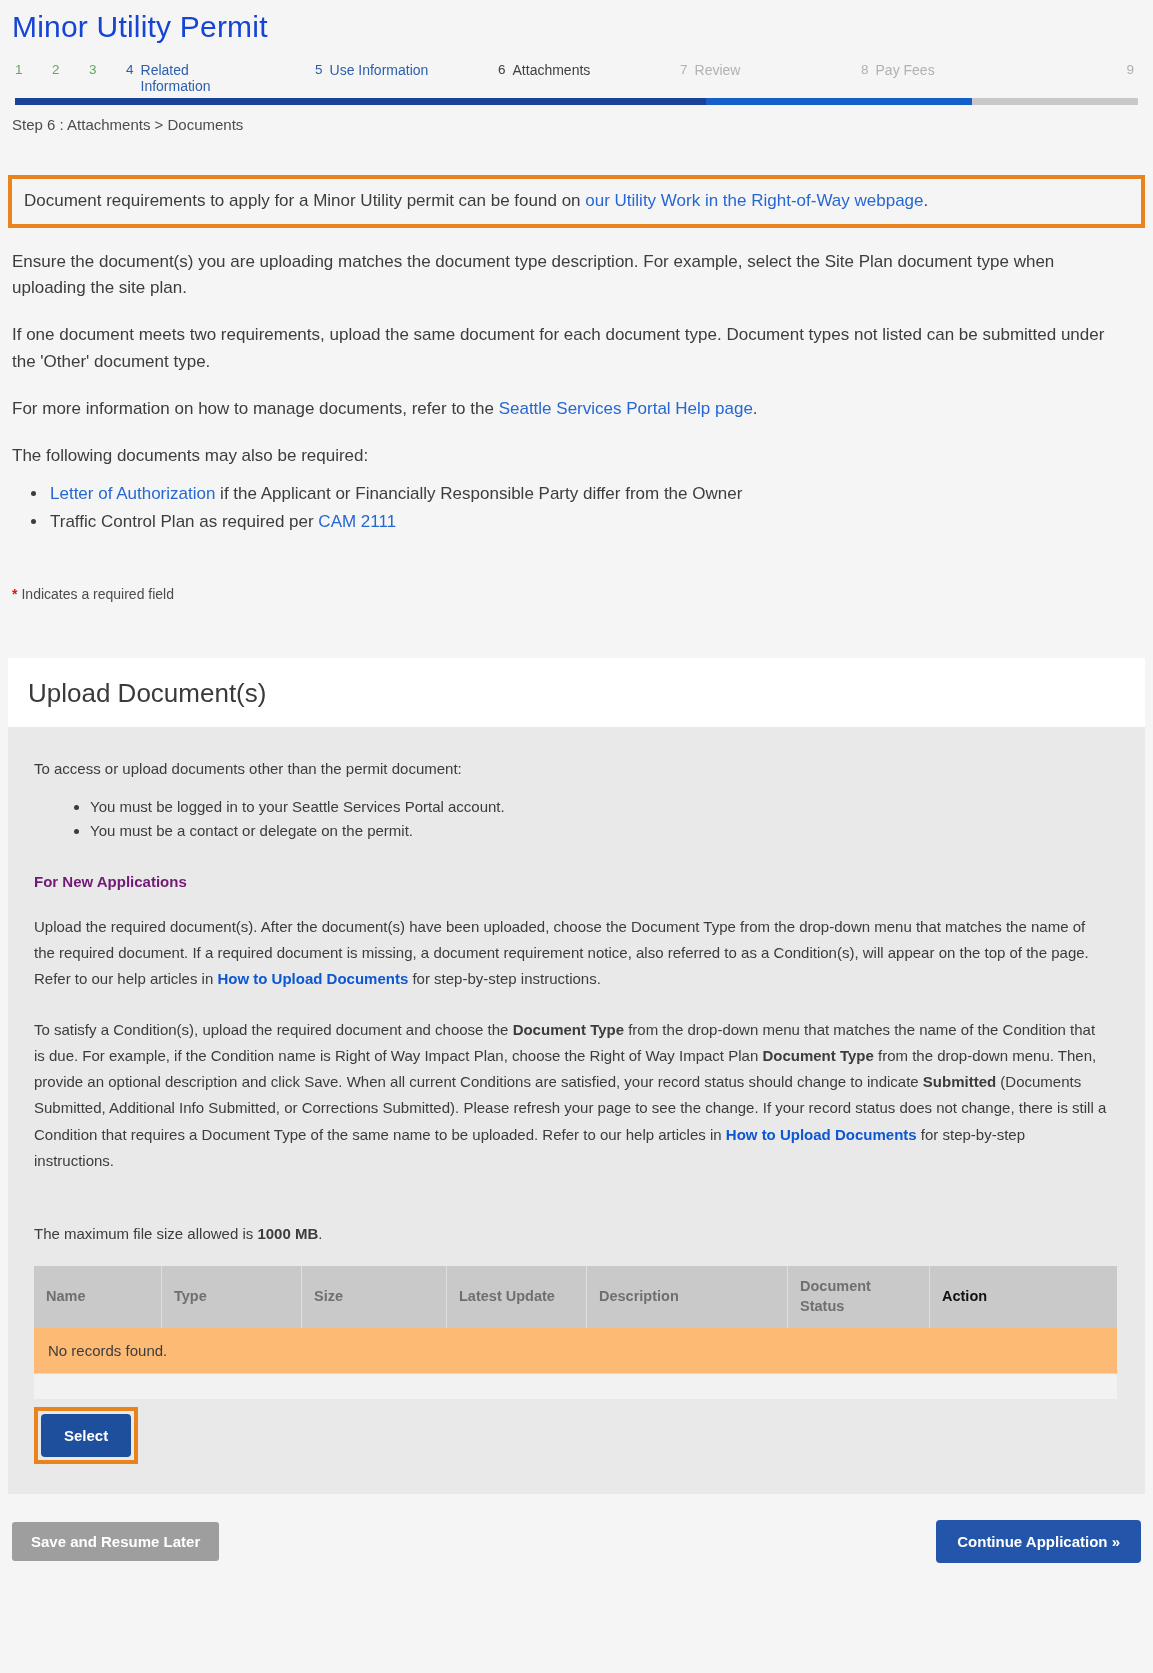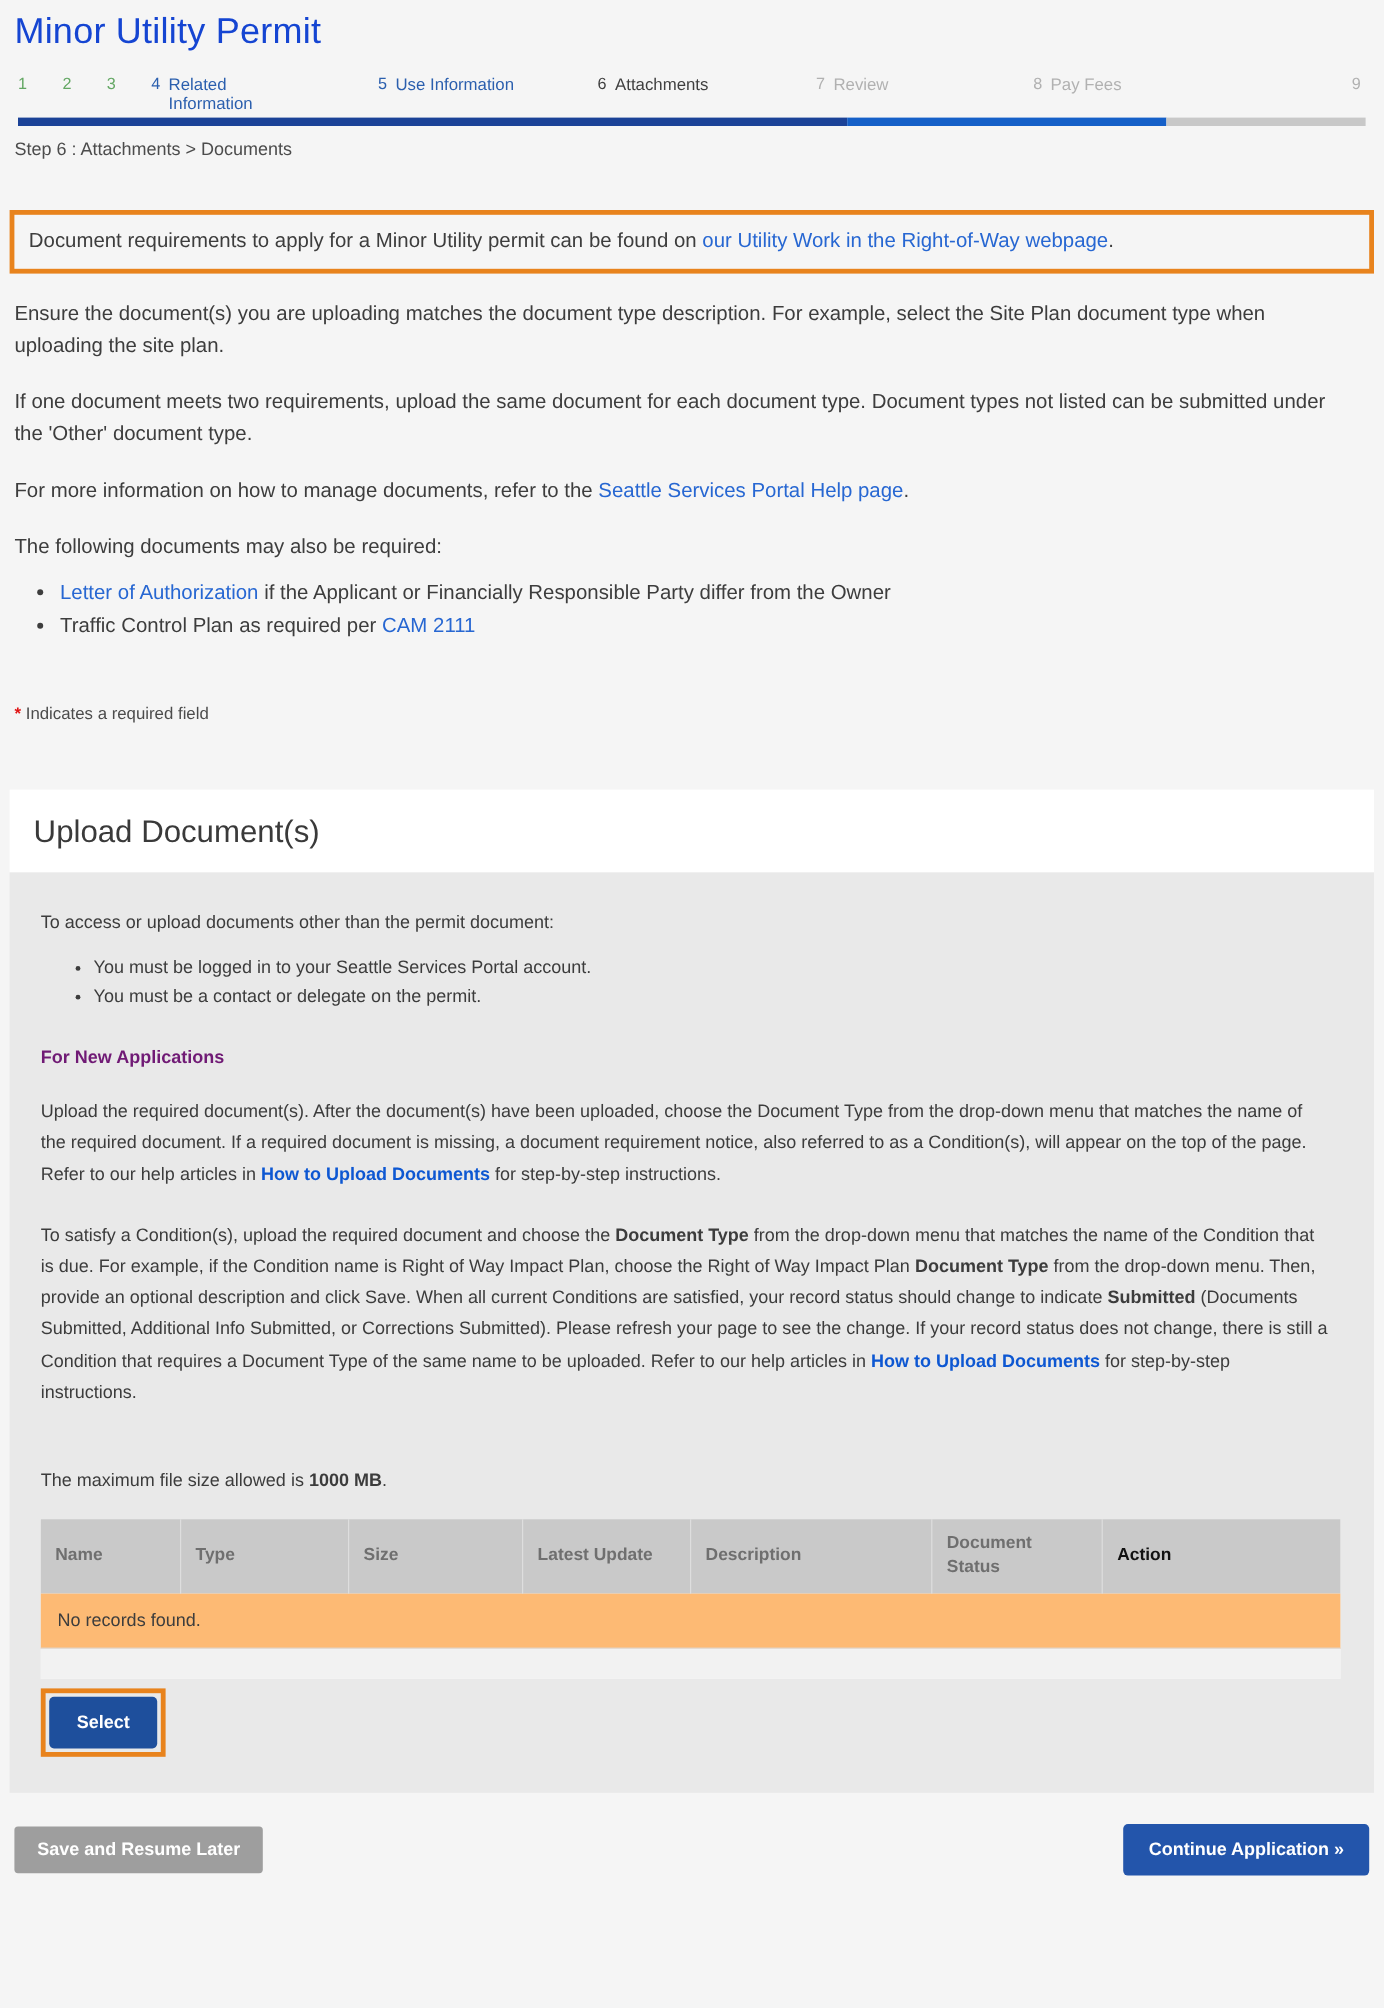--- a/index.html
+++ b/index.html
@@ -50,31 +50,31 @@
   .required-note{ margin:49px 0 0 12px; font-size:14px; color:var(--muted);}
   .required-note .star{color:var(--required_red); font-weight:bold; margin-right:4px;}
   
   .upload-section{margin:56px 8px 0 8px;}
   .section-header{ background:#ffffff; padding:20px 20px 18px 20px;}
   .section-header h2{font-size:26px; font-weight:400; color:#3a3a3a;}
   .panel{ background:var(--panel_bg); padding:30px 26px 30px 26px;}
   .panel p, .panel li{font-size:15px; line-height:1.6; color:#3c3c3c;}
   .panel .p-gap{margin-top:0;}
   ul.panellist{margin:14px 0 0 34px; line-height:1.85;}
-  ul.panellist li{margin-left:10px;}
+  ul.panellist li{margin-left:22px;}
   .panel h3{margin-top:30px; font-size:15px; font-weight:bold; color:#701a75;}
   .panel .longp{margin-top:24px; line-height:1.75; max-width:1075px;}
   .b{font-weight:bold;}
   .maxsize{margin-top:48px;}
   
   .doc-table{ margin-top:20px; width:1083px; background:#fbfbfb;}
   .thead{ display:flex; background:var(--table_header_bg); height:62px;}
   .th{ display:flex; align-items:center; padding:6px 12px; font-size:14.5px; font-weight:bold; color:var(--table_header_text); border-right:1px solid #dedede; line-height:1.35;}
   .th:last-child{border-right:none;}
-  .th-name{width:117px;} .th-type{width:140px;} .th-size{width:145px;}
+  .th-name{width:128px;} .th-type{width:140px;} .th-size{width:145px;}
   .th-update{width:140px;} .th-desc{width:201px;} .th-status{width:142px;}
   .th-action{width:167px; color:#111111;}
   .empty-row{ height:46px; display:flex; align-items:center; padding-left:14px; font-size:15px; color:#3d3d3d; background:#fdba74; border-bottom:1px solid #d9d9d9;}
   .table-footer-strip{height:25px; background:#f2f2f2;}
   
   .select-annotation{ display:inline-block; margin-top:8px; border:4px solid var(--orange); padding:3px;}
   .btn{ display:inline-block; border:none; font-family:inherit; font-weight:bold; font-size:15px; color:#ffffff; cursor:pointer;}
   .btn-select{ background:var(--select_blue); padding:13px 23px; border-radius:4px;}
   
   .footer-actions{ margin:26px 12px 0 12px; display:flex; justify-content:space-between; align-items:center;}

